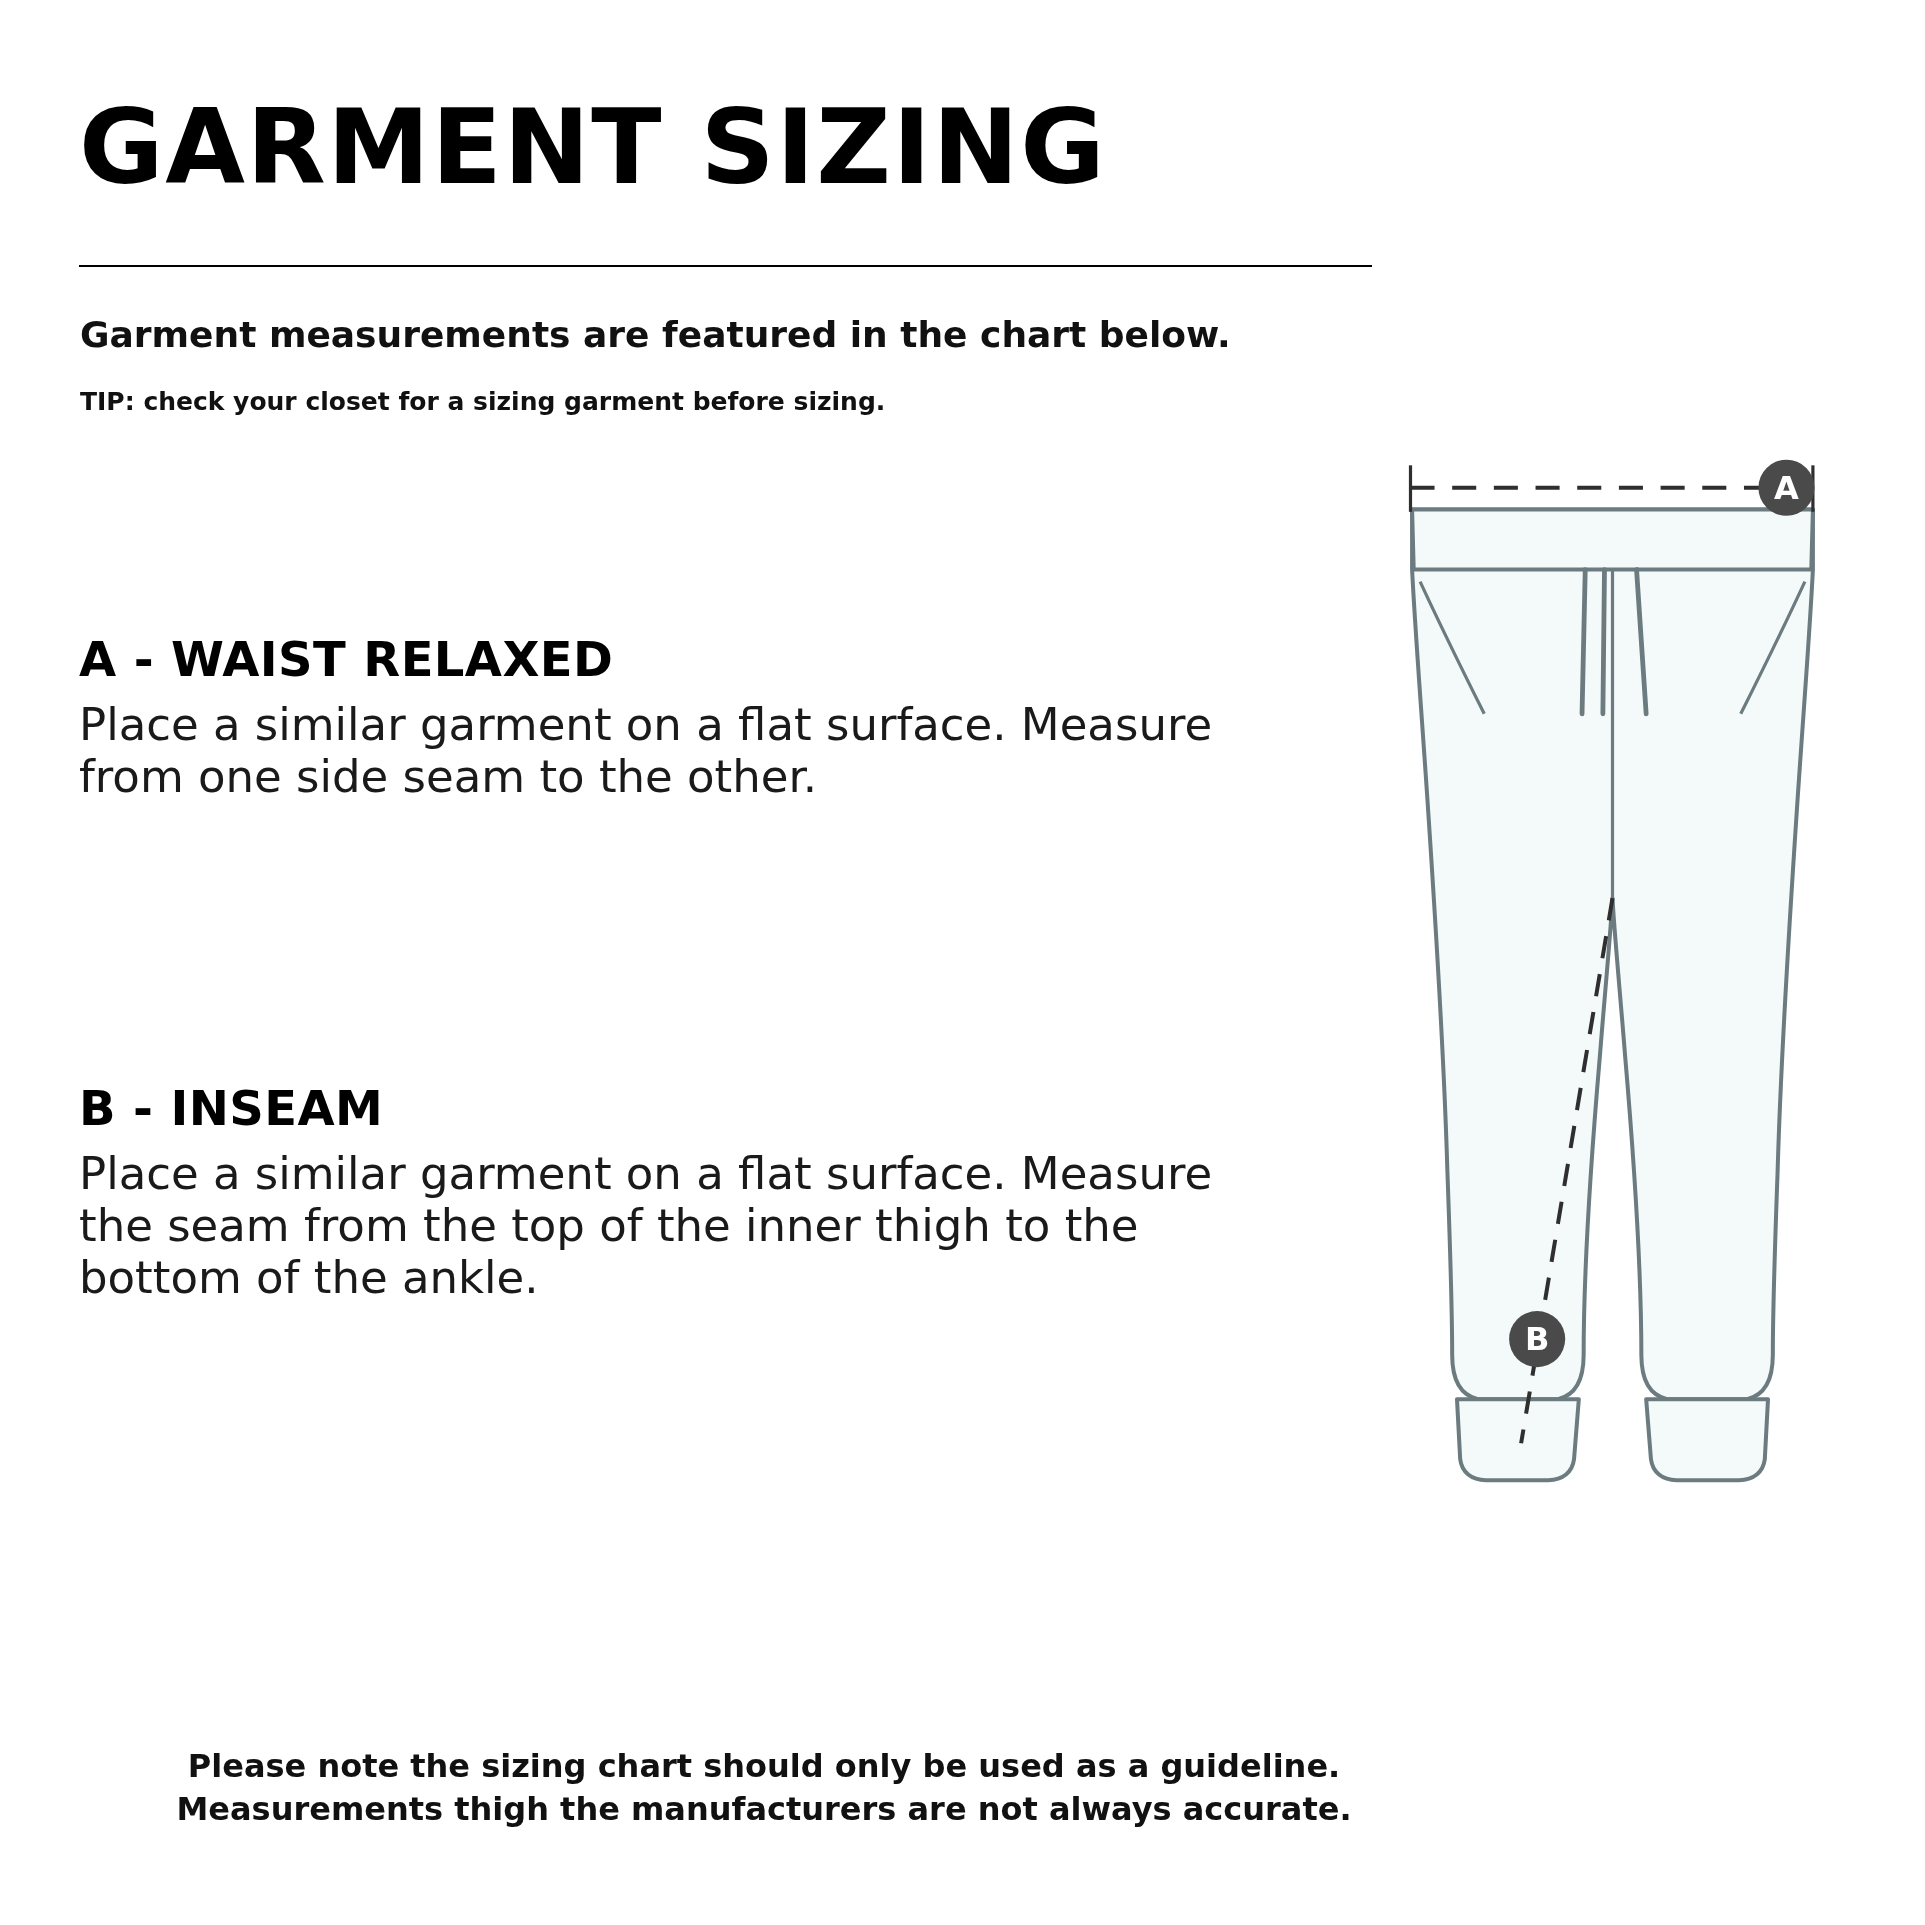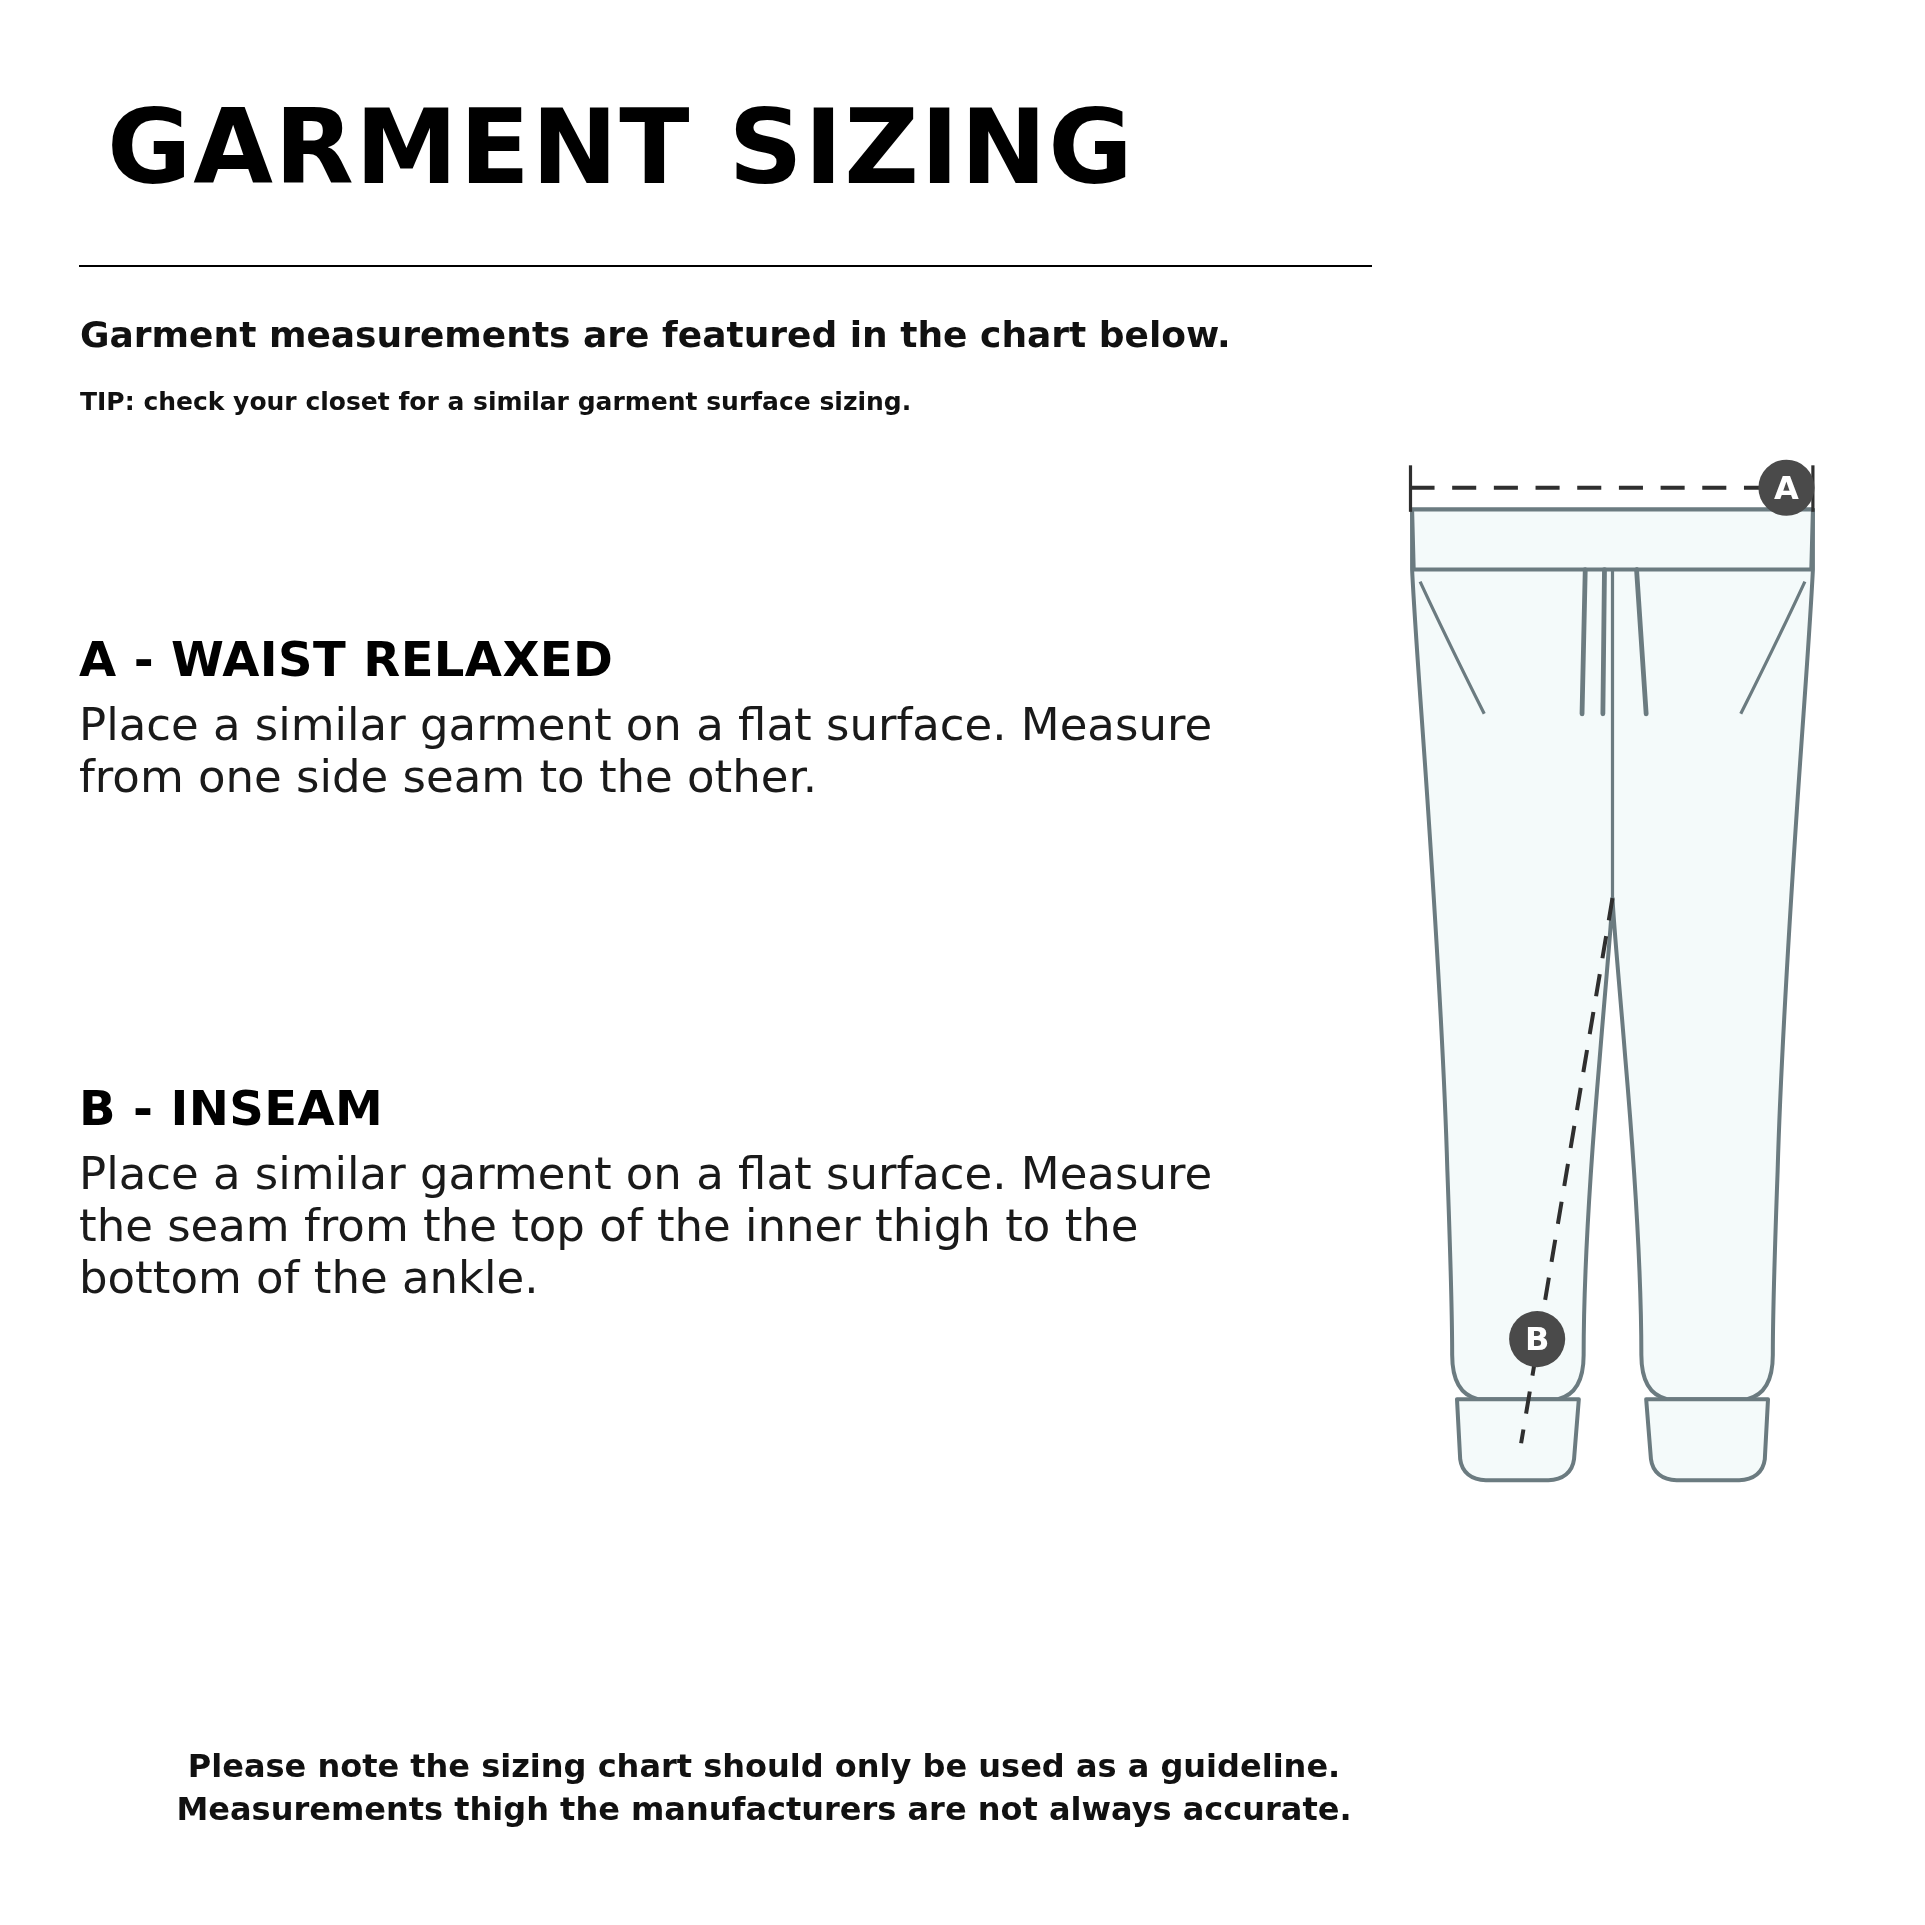--- a/index.html
+++ b/index.html
@@ -24,21 +24,20 @@
   .title {
     position: absolute;
     left: 79px;
     top: 96px;
     font-size: 103px;
     font-weight: 800;
     letter-spacing: 1.6px;
     line-height: 1;
     color: #000000;
     white-space: nowrap;
-    margin-left: 28px;
   }
   .title-rule {
     position: absolute;
     left: 79px;
     top: 265px;
     width: 1293px;
     height: 2.4px;
     background: #000000;
   }
   .subtitle {
@@ -109,21 +108,21 @@
   .diagram svg { display: block; }
 </style>
 </head>
 <body>
 
 <div class="page">
 
   <div class="title">GARMENT SIZING</div>
   <div class="title-rule"></div>
   <div class="subtitle">Garment measurements are featured in the chart below.</div>
-  <div class="tip">TIP: check your closet for a similar garment surface sizing.</div>
+  <div class="tip">TIP: check your closet for a sizing garment before sizing.</div>
 
   <div class="section section-b">
     <h2 class="section-heading">B - INSEAM</h2>
     <p class="section-body">Place a similar garment on a flat surface. Measure the seam from the top of the inner thigh to the bottom of the ankle.</p>
   </div>
 
   <div class="section section-a">
     <h2 class="section-heading">A - WAIST RELAXED</h2>
     <p class="section-body">Place a similar garment on a flat surface. Measure from one side seam to the other.</p>
   </div>

